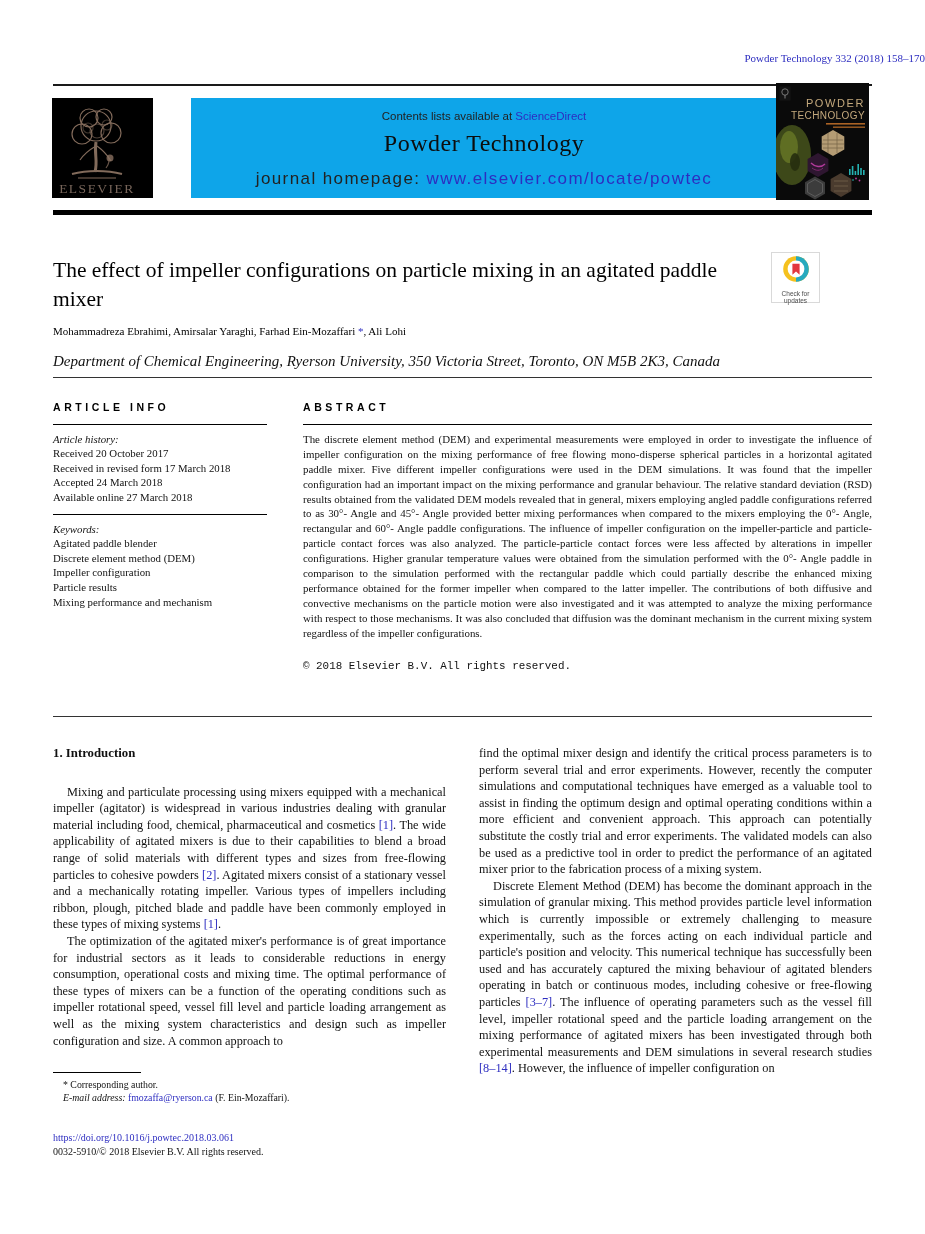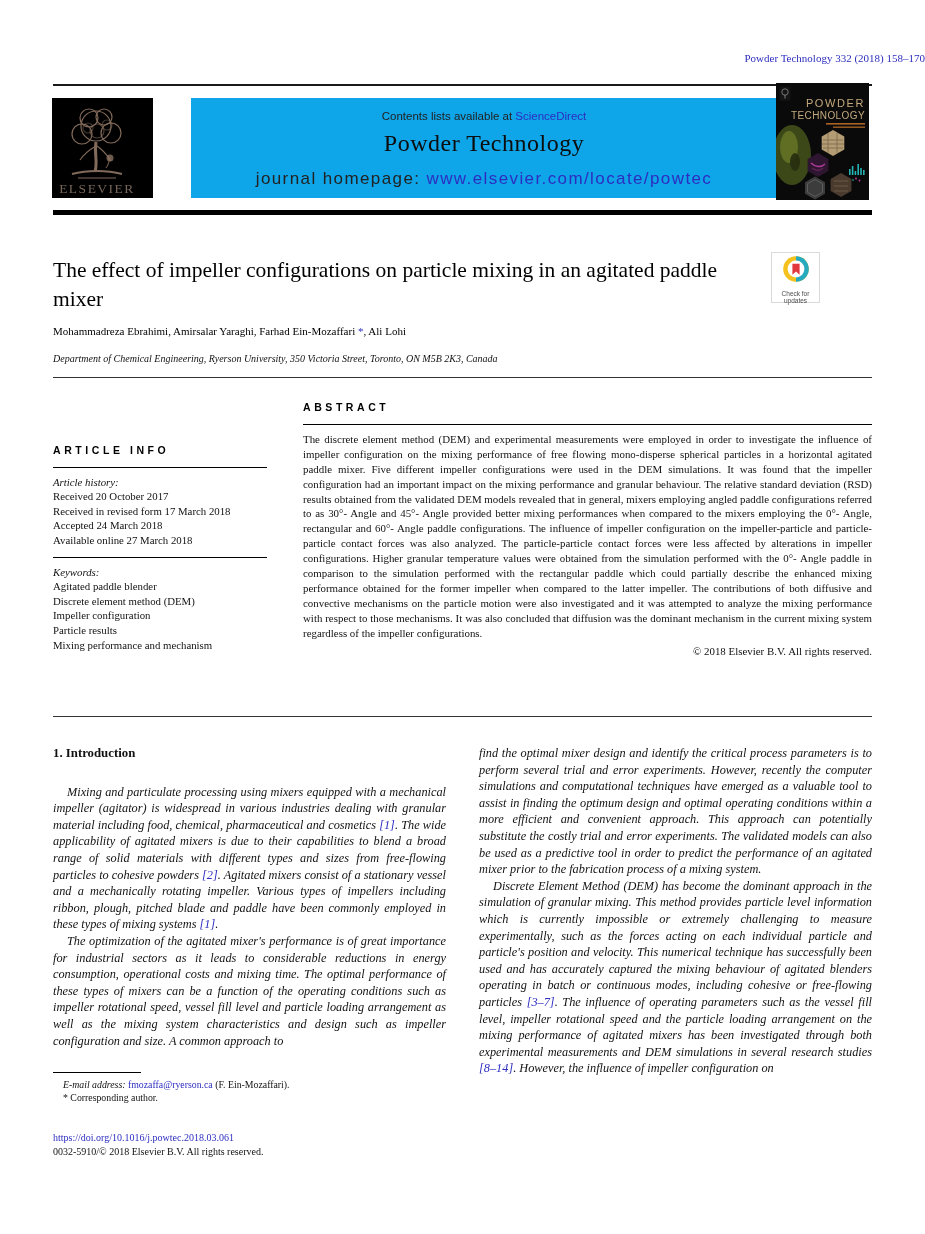--- a/index.html
+++ b/index.html
@@ -22,39 +22,39 @@
   .cover-box{left:776px;top:83px;width:101px;height:117px;}
   .thick-bar{left:53px;top:210px;width:819px;height:5px;background:#000;}
 
   
   .paper-title{left:53px;top:256px;width:700px;font-size:21.5px;line-height:29px;color:#000;}
   .crossmark{left:771px;top:252px;width:47px;height:49px;background:#fff;border:1px solid #d9d9d9;
       text-align:center;cursor:pointer;}
   .crossmark-label{font-family:"Liberation Sans",sans-serif;font-size:6.5px;line-height:7px;color:#4a4a4a;}
   .authors{left:53px;top:325px;width:760px;font-size:11px;color:#000;}
   .authors .mark{color:#2d2dc0;}
-  .affiliation{left:53px;top:353px;width:760px;font-size:10px;font-style:italic;color:#111;}
+  .affiliation{left:53px;top:353px;width:760px;font-size:15px;font-style:italic;color:#111;}
 
   
   .sec-heading{font-family:"Liberation Sans",sans-serif;font-weight:700;font-size:10.5px;
       letter-spacing:0.34em;color:#000;}
-  .info-col{left:53px;top:400px;width:214px;font-size:10.8px;line-height:14.6px;margin-top:43px;}
+  .info-col{left:53px;top:400px;width:214px;font-size:10.8px;line-height:14.6px;}
   .info-col .inner-rule{width:214px;height:1px;background:#000;margin:9px 0 7px 0;}
   .ital{font-style:italic;}
   .abs-col{left:303px;top:400px;width:569px;font-size:10.9px;line-height:14.9px;}
   .abs-col .inner-rule{width:569px;height:1px;background:#000;margin:9px 0 7px 0;}
   .abs-text{text-align:justify;}
-  .copyright{text-align:right;margin-top:3px;}
+  .copyright{text-align:left;margin-top:18px;font-family:Liberation Mono, monospace;}
 
   
   .body-col{font-size:12.3px;line-height:16.6px;text-align:justify;}
   .col-left{left:53px;top:745px;width:393px;}
   .col-right{left:479px;top:745px;width:393px;}
   .body-col h2{font-size:12.8px;margin:0 0 22px 0;font-weight:700;}
-  .body-col p{margin:0;font-style:italic;}
+  .body-col p{margin:0;}
   .body-col p.indent{text-indent:14px;}
 
   
   .footnote{left:53px;top:1072px;width:393px;font-size:9.8px;line-height:12.5px;}
   .fn-rule{width:88px;height:1px;background:#000;margin-bottom:6px;}
   .footnote .ln{padding-left:10px;}
   .page-footer{left:53px;top:1131px;width:500px;font-size:10px;line-height:13.5px;}
 
   svg text{font-family:"Liberation Sans",sans-serif;}
 </style>
@@ -184,20 +184,20 @@
   <p class="indent">The optimization of the agitated mixer's performance is of great importance for industrial sectors as it leads to considerable reductions in energy consumption, operational costs and mixing time. The optimal performance of these types of mixers can be a function of the operating conditions such as impeller rotational speed, vessel fill level and particle loading arrangement as well as the mixing system characteristics and design such as impeller configuration and size. A common approach to</p>
 </div>
 
 <div class="abs body-col col-right">
   <p>find the optimal mixer design and identify the critical process parameters is to perform several trial and error experiments. However, recently the computer simulations and computational techniques have emerged as a valuable tool to assist in finding the optimum design and optimal operating conditions within a more efficient and convenient approach. This approach can potentially substitute the costly trial and error experiments. The validated models can also be used as a predictive tool in order to predict the performance of an agitated mixer prior to the fabrication process of a mixing system.</p>
   <p class="indent">Discrete Element Method (DEM) has become the dominant approach in the simulation of granular mixing. This method provides particle level information which is currently impossible or extremely challenging to measure experimentally, such as the forces acting on each individual particle and particle's position and velocity. This numerical technique has successfully been used and has accurately captured the mixing behaviour of agitated blenders operating in batch or continuous modes, including cohesive or free-flowing particles <span class="cite">[3–7]</span>. The influence of operating parameters such as the vessel fill level, impeller rotational speed and the particle loading arrangement on the mixing performance of agitated mixers has been investigated through both experimental measurements and DEM simulations in several research studies <span class="cite">[8–14]</span>. However, the influence of impeller configuration on</p>
 </div>
 
 <div class="abs footnote">
   <div class="fn-rule"></div>
+  <div class="ln"><span>*</span><span> Corresponding author.</span></div>
   <div class="ln"><span class="ital">E-mail address: </span><a>fmozaffa@ryerson.ca</a><span> (F. Ein-Mozaffari).</span></div>
-  <div class="ln"><span>*</span><span> Corresponding author.</span></div>
 </div>
 
 <div class="abs page-footer">
   <a>https://doi.org/10.1016/j.powtec.2018.03.061</a>
   <div>0032-5910/© 2018 Elsevier B.V. All rights reserved.</div>
 </div>
 
 </body></html>

